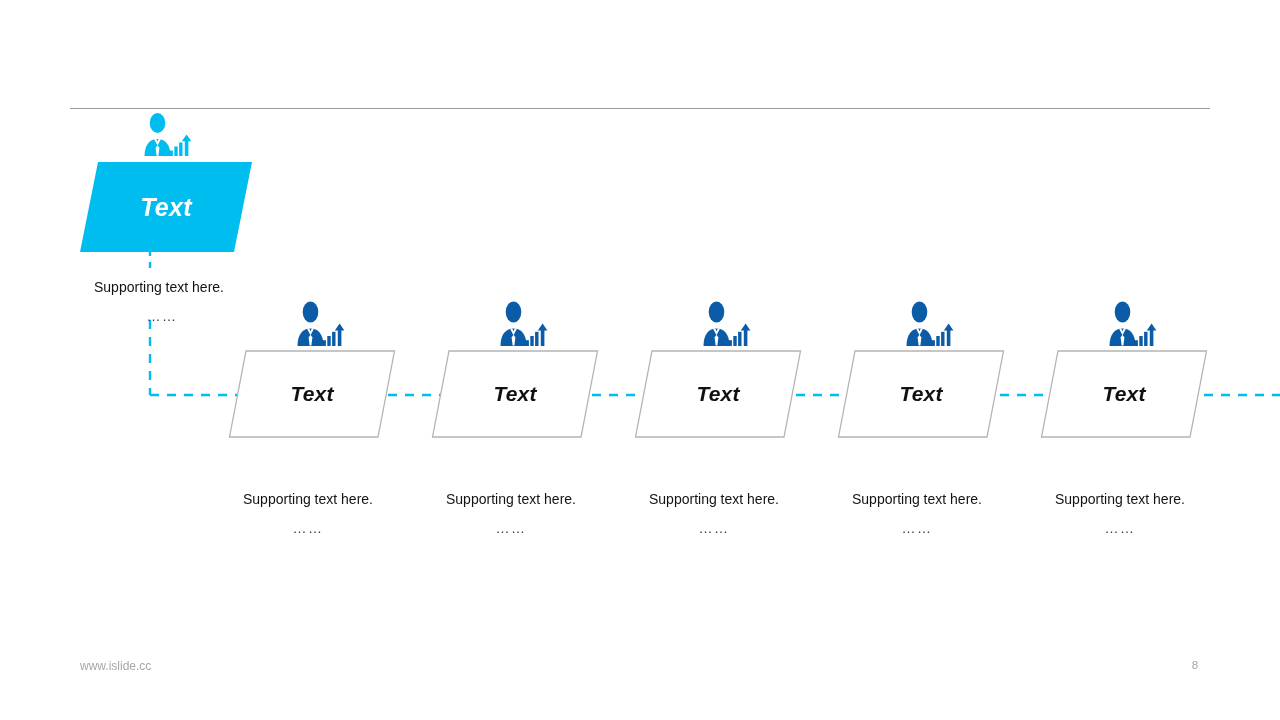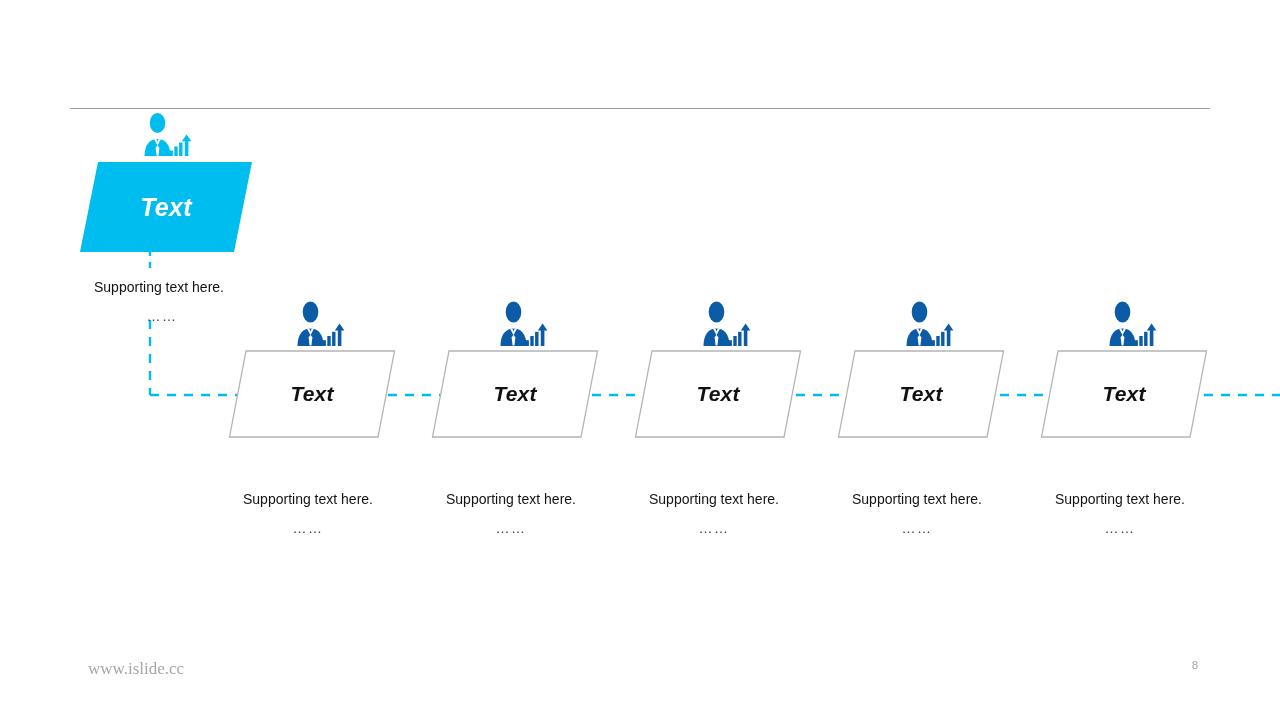--- a/index.html
+++ b/index.html
@@ -146,25 +146,24 @@
   }
 
   .caption-secondary {
     top: 492px;
     width: 168px;
   }
 
   
   .footer-url {
     position: absolute;
-    left: 88px;
+    left: 80px;
     top: 659px;
-    font-size: 17px;
+    font-size: 12px;
     color: #a6a6a6;
-    font-family: Liberation Serif, serif;
   }
   .footer-page {
     position: absolute;
     left: 1180px;
     top: 659px;
     width: 30px;
     text-align: center;
     font-size: 11.5px;
     color: #a6a6a6;
   }

